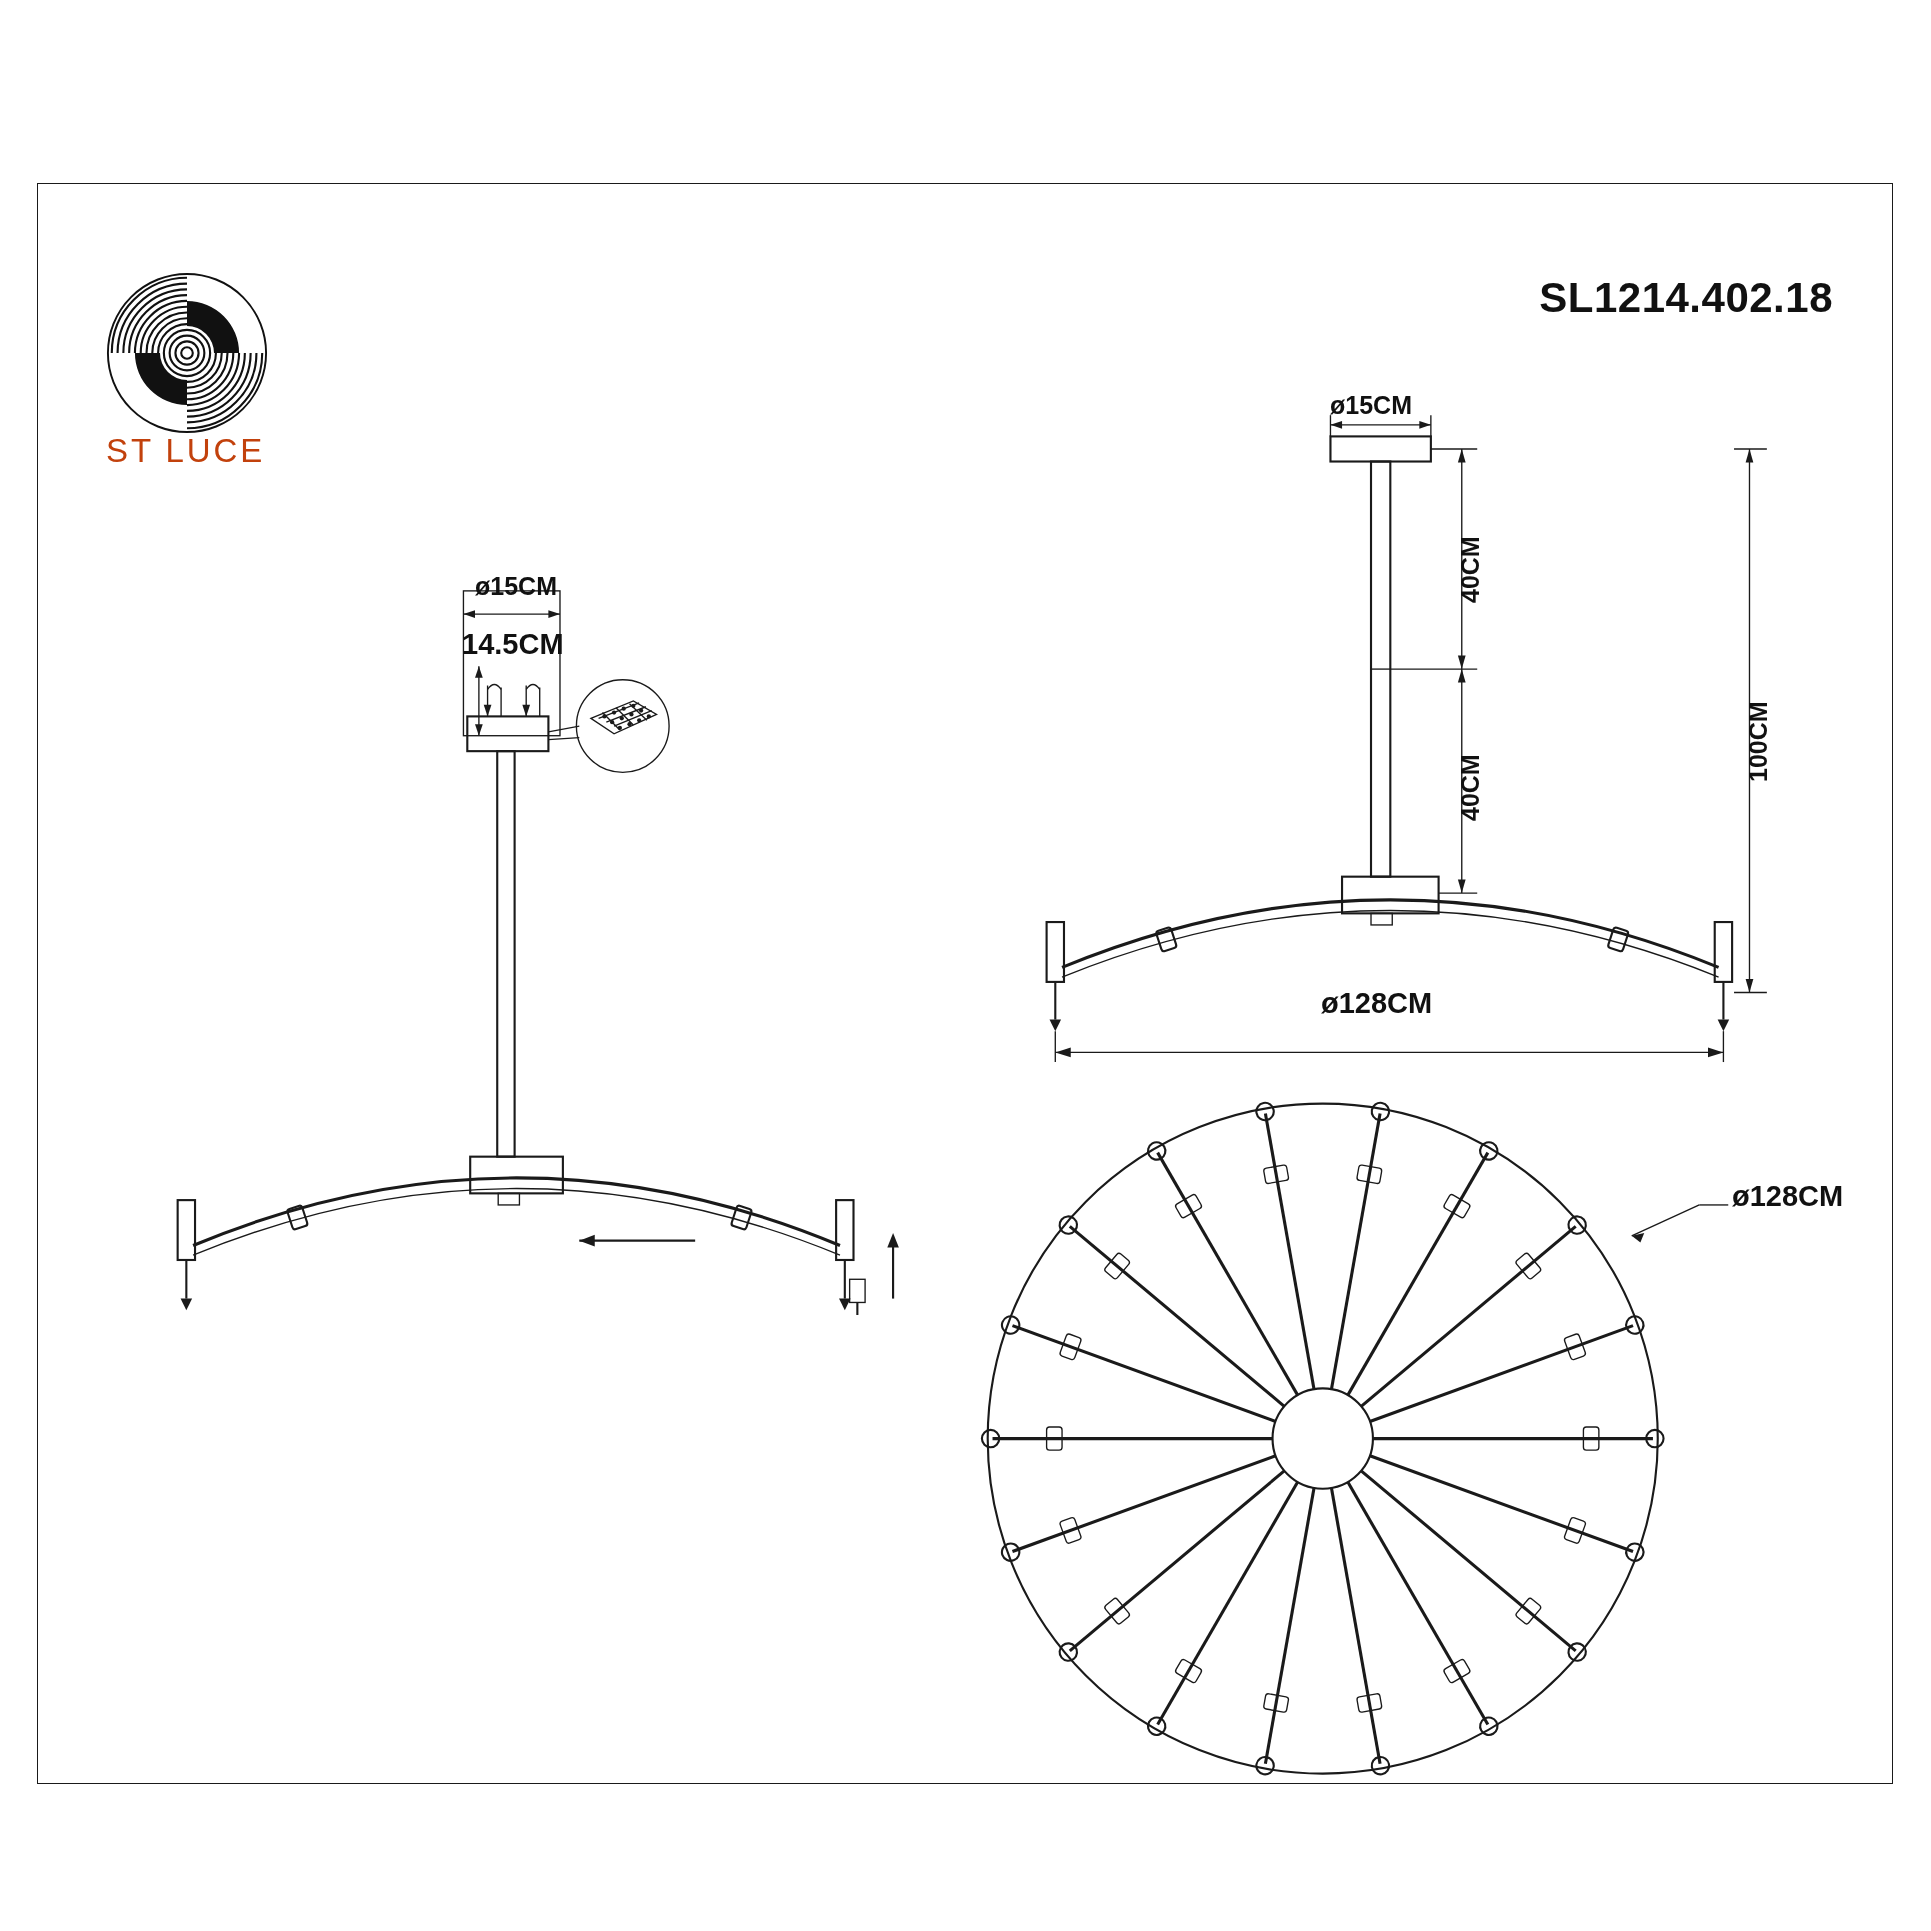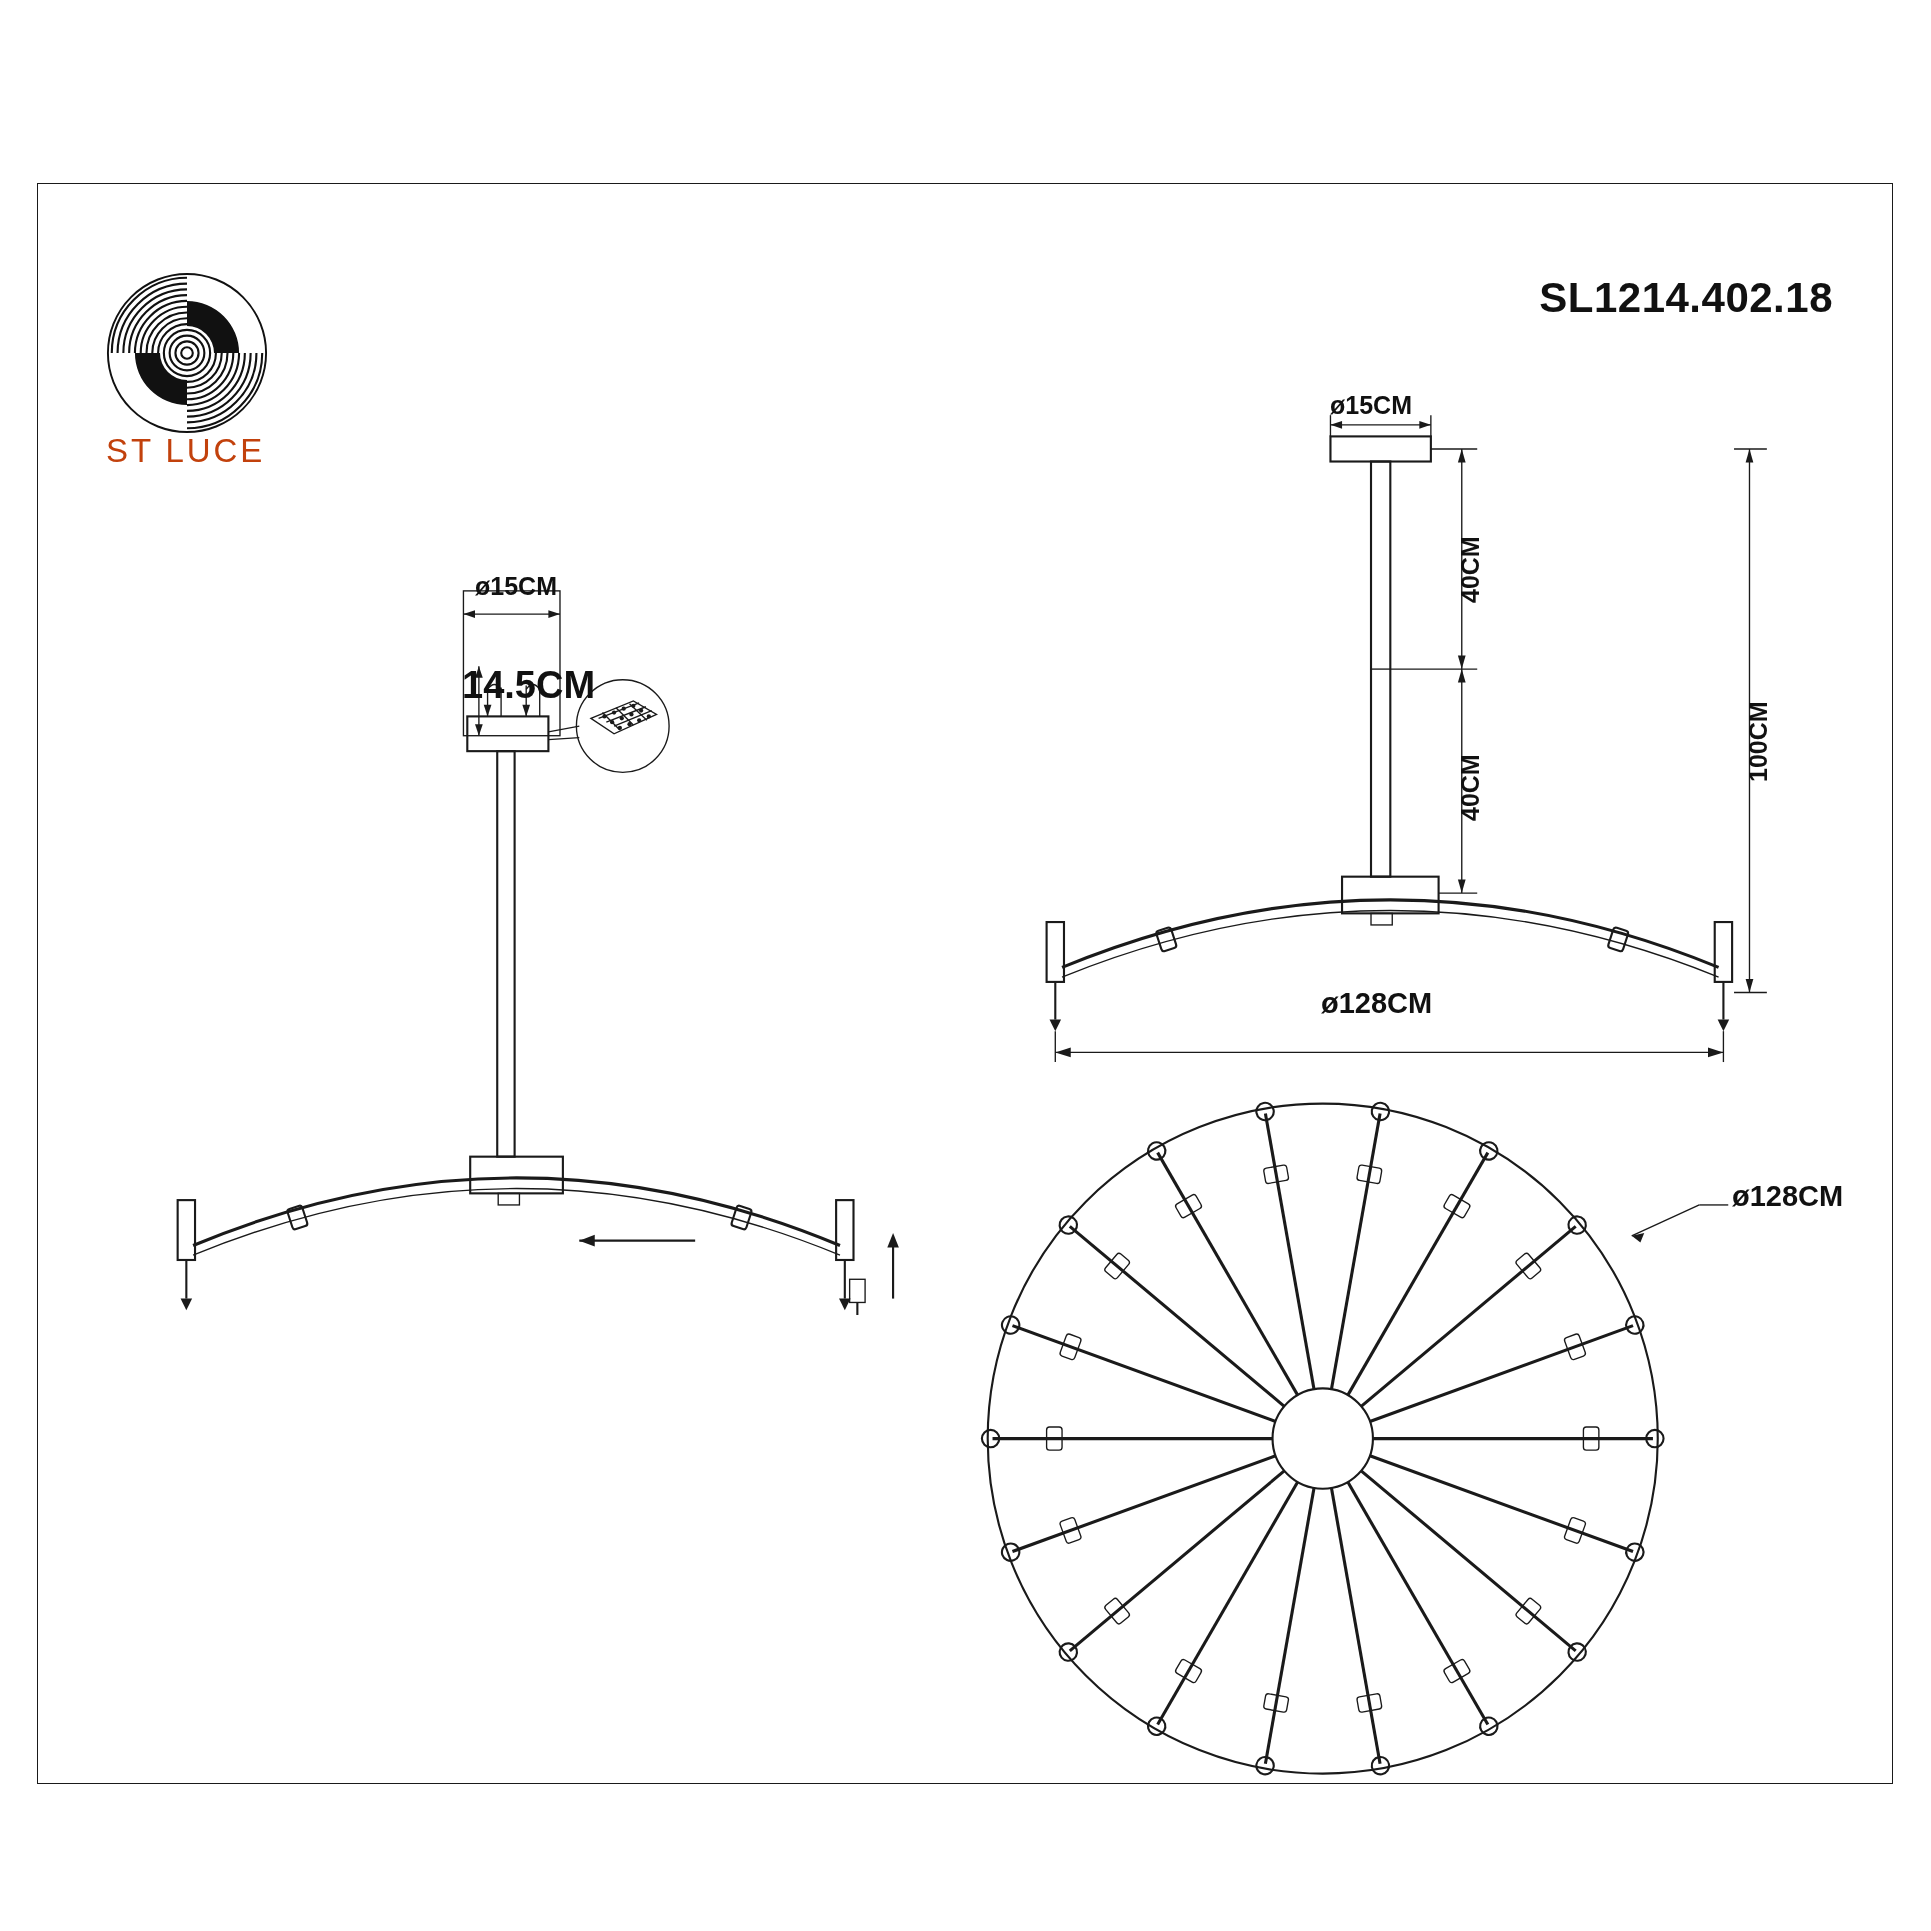--- a/index.html
+++ b/index.html
@@ -367,21 +367,21 @@
       </g>
 
       <line x1="1690" y1="1280" x2="1760" y2="1248" class="ln thin"></line>
       <line x1="1760" y1="1248" x2="1790" y2="1248" class="ln thin"></line>
       <polygon points="1690,1280 1703,1277 1699,1287" class="fillblk"></polygon>
     </g>
   </svg>
 
   <div class="dimlabel" style="left:475px; top:572px;">ø15CM</div>
 
-  <div class="dimlabel" style="left:462px; top:628px; font-size:38px;margin-top:36px;">14.5CM</div>
+  <div class="dimlabel" style="left:462px; top:628px; font-size:29px;">14.5CM</div>
 
   <div class="dimlabel" style="left:1330px; top:391px;">ø15CM</div>
 
   <div class="dimlabel vert" style="left:1456px; top:603px;">40CM</div>
 
   <div class="dimlabel vert" style="left:1456px; top:821px;">40CM</div>
 
   <div class="dimlabel vert" style="left:1744px; top:782px;">100CM</div>
 
   <div class="dimlabel" style="left:1321px; top:987px; font-size:29px;">ø128CM</div>

